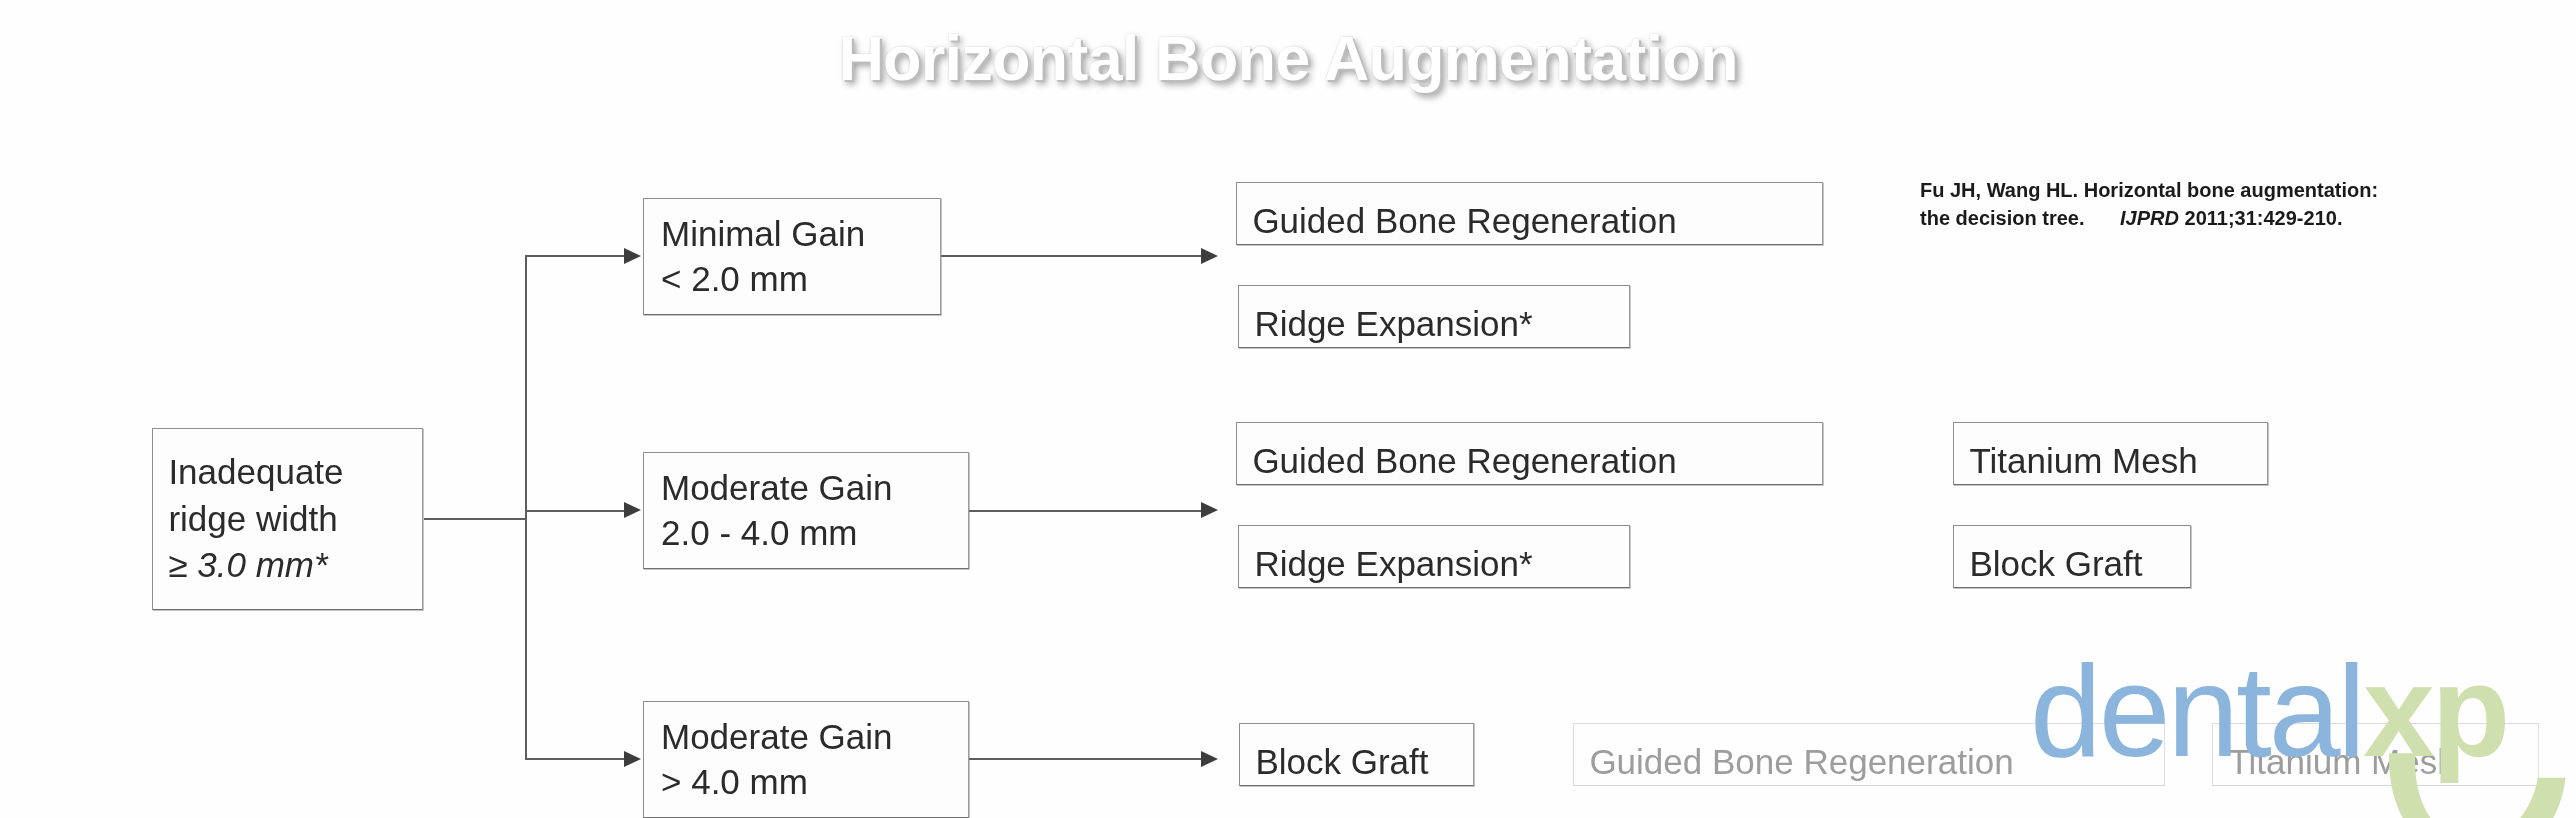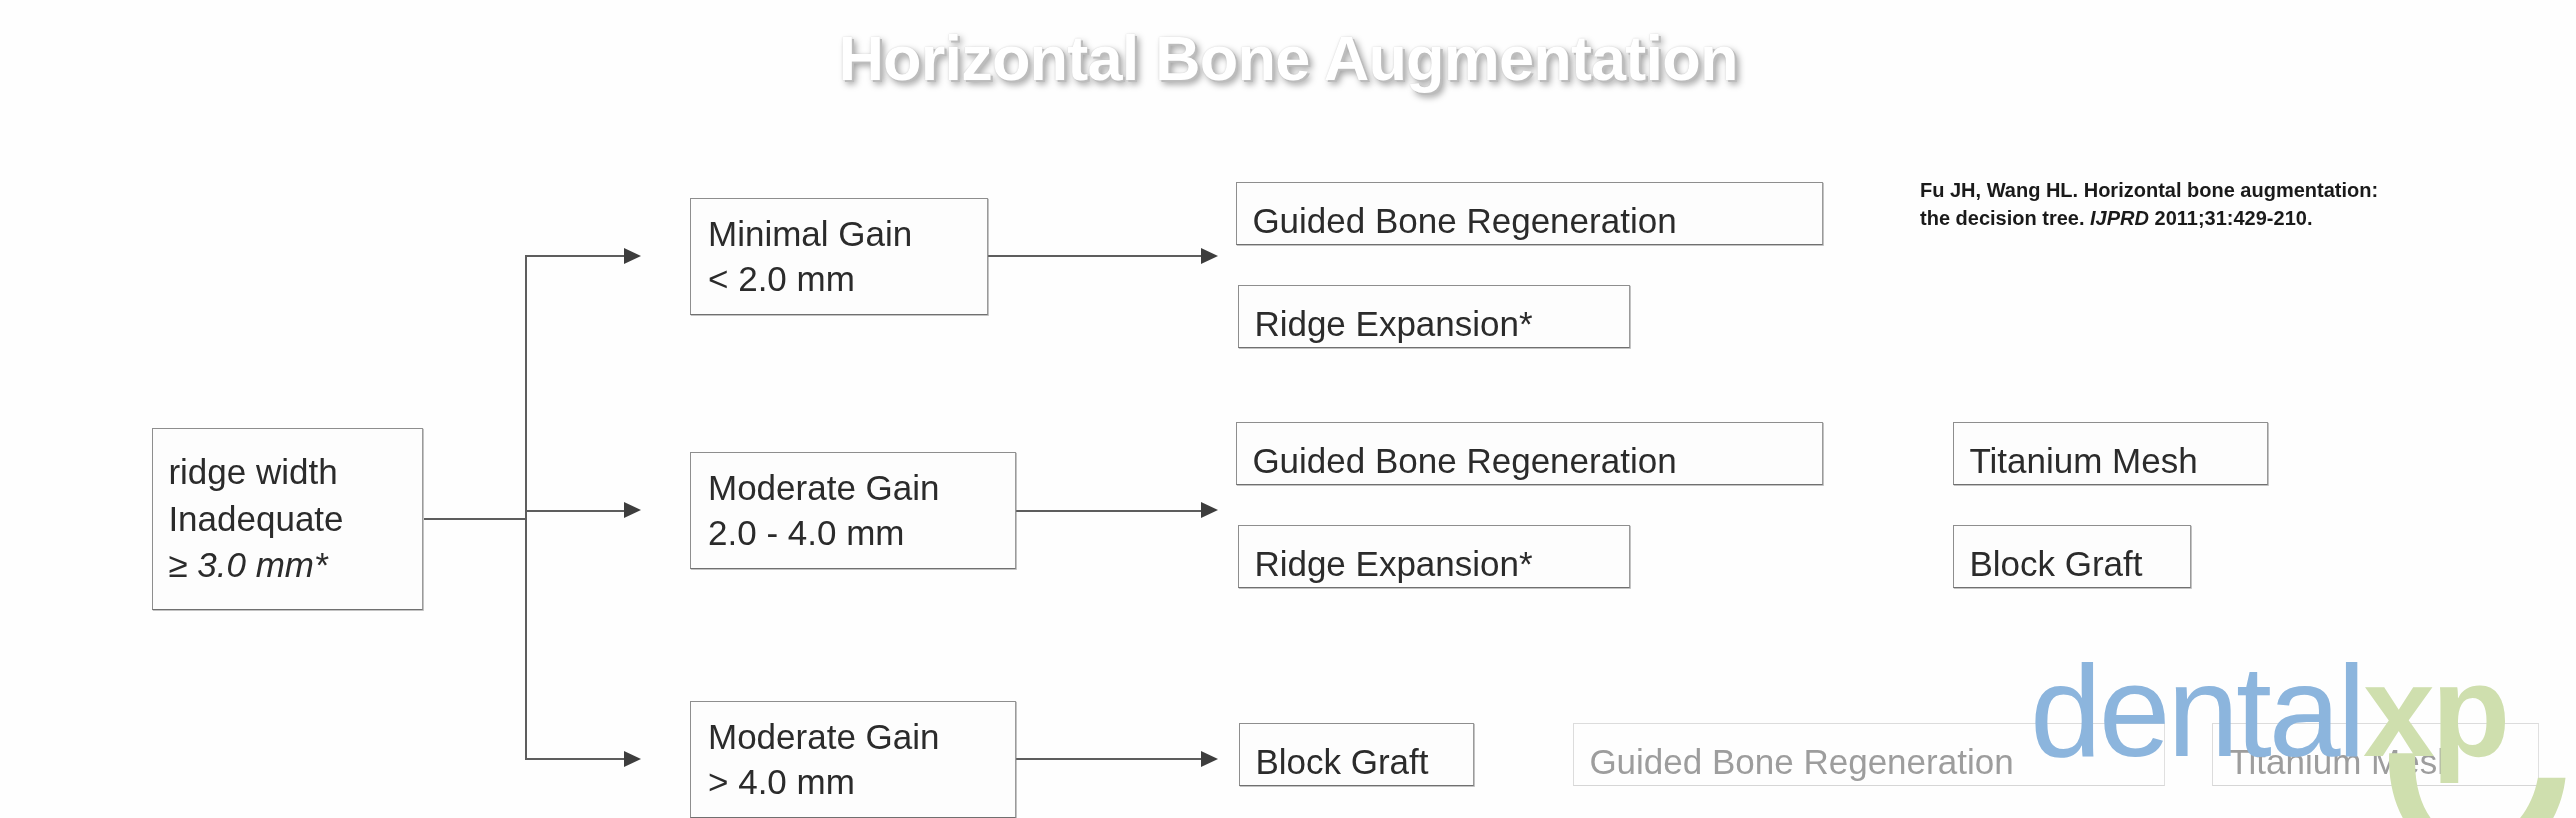--- a/index.html
+++ b/index.html
@@ -44,21 +44,21 @@
   #citation {
     position: absolute;
     left: 1920px;
     top: 177px;
     width: 638px;
     font-size: 20px;
     font-weight: bold;
     line-height: 1.38;
     color: #1a1a1a;
   }
-  #citation .ital { font-style: italic; }
+  #citation .ital { font-style: italic; margin-left: 30px; }
 
   
   .node {
     position: absolute;
     box-sizing: border-box;
     background: #fdfdfd;
     border: 1.5px solid #8e8e8e;
     border-right-color: #9a9a9a;
     border-bottom-color: #707070;
     box-shadow: 0.8px 0.8px 0 rgba(120,120,120,0.55);
@@ -81,21 +81,20 @@
     height: 182px;
     font-size: 35px;
     line-height: 1.33;
     padding-left: 15.4px;
   }
 
   
   .gain {
     font-size: 35px;
     padding-left: 17px;
-    margin-left: 47px;
   }
   #gain-minimal  { left: 643px;  top: 198px;  width: 298px; height: 117px; }
   #gain-moderate { left: 643px;  top: 452px;  width: 326px; height: 117px; }
   #gain-maximum  { left: 643px;  top: 701px;  width: 326px; height: 117px; }
 
   
   .treat {
     font-size: 35px;
     justify-content: flex-end;
     padding-left: 15.4px;
@@ -197,22 +196,22 @@
   <div class="ln-h" style="left:940px; top:255px; width:261px;"></div>
   <div class="arrow-head" style="left:1201px; top:248px;"></div>
 
   <div class="ln-h" style="left:969px; top:510px; width:233px;"></div>
   <div class="arrow-head" style="left:1201px; top:502px;"></div>
 
   <div class="ln-h" style="left:969px; top:758px; width:233px;"></div>
   <div class="arrow-head" style="left:1201px; top:751px;"></div>
 
   <div class="node" id="root-node">
+    <span class="ln">Inadequate</span>
     <span class="ln">ridge width</span>
-    <span class="ln">Inadequate</span>
     <span class="ln ital">≥ 3.0 mm*</span>
   </div>
 
   <div class="node gain" id="gain-minimal">
     <span class="ln">Minimal Gain</span>
     <span class="ln">&lt; 2.0 mm</span>
   </div>
 
   <div class="node gain" id="gain-moderate">
     <span class="ln">Moderate Gain</span>

